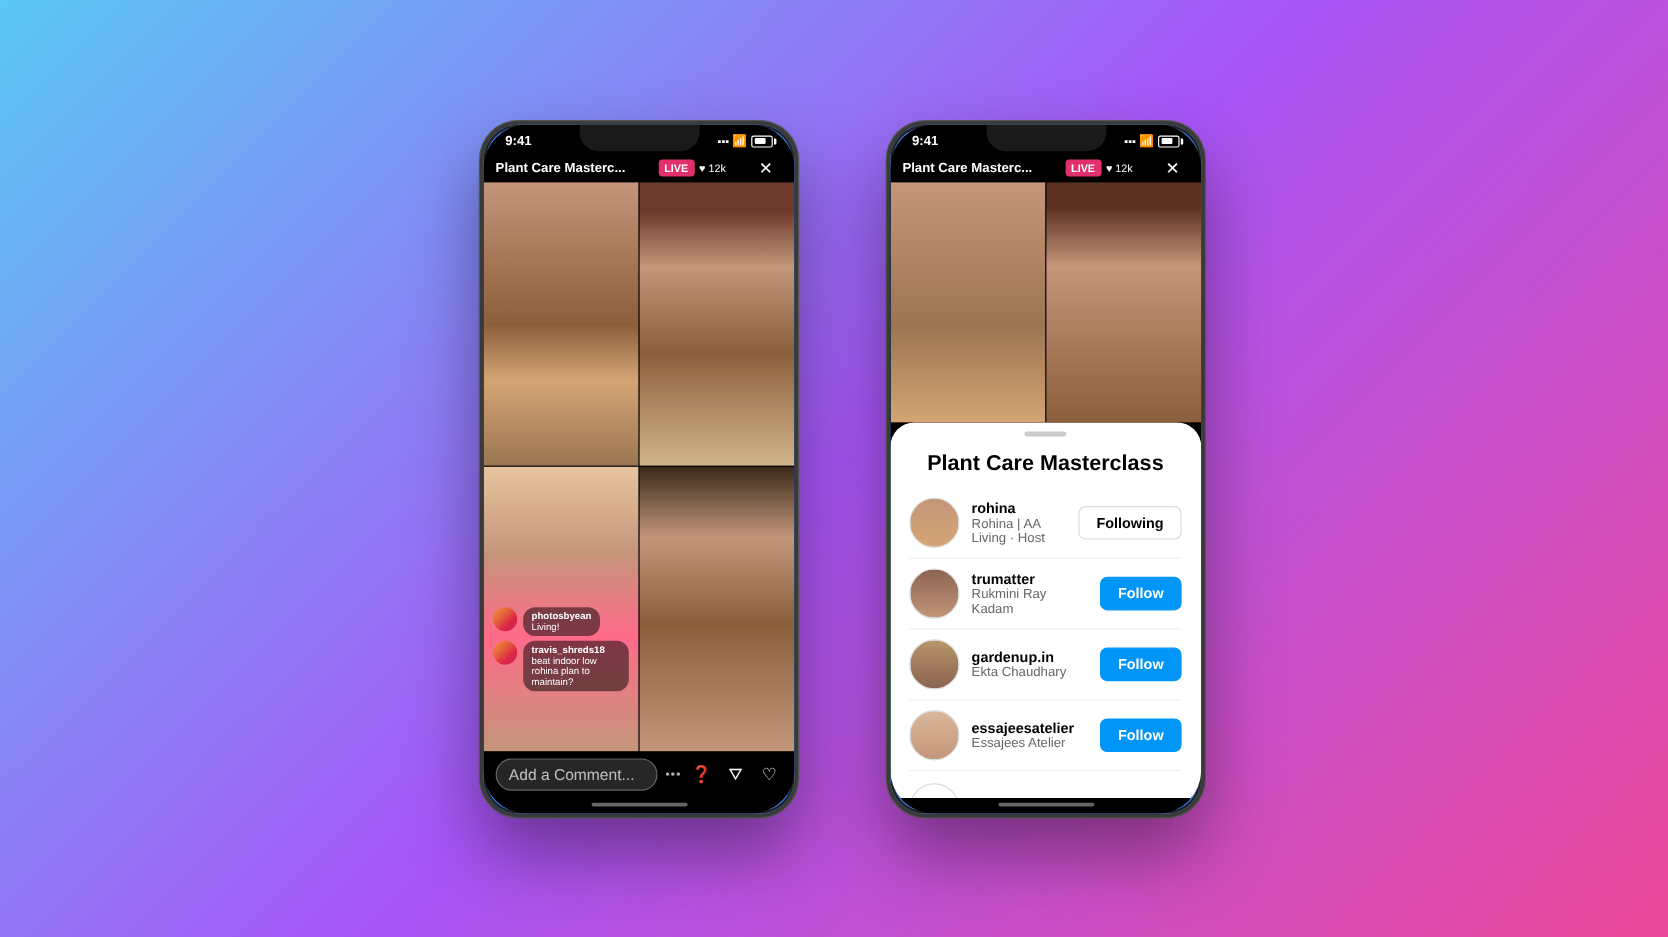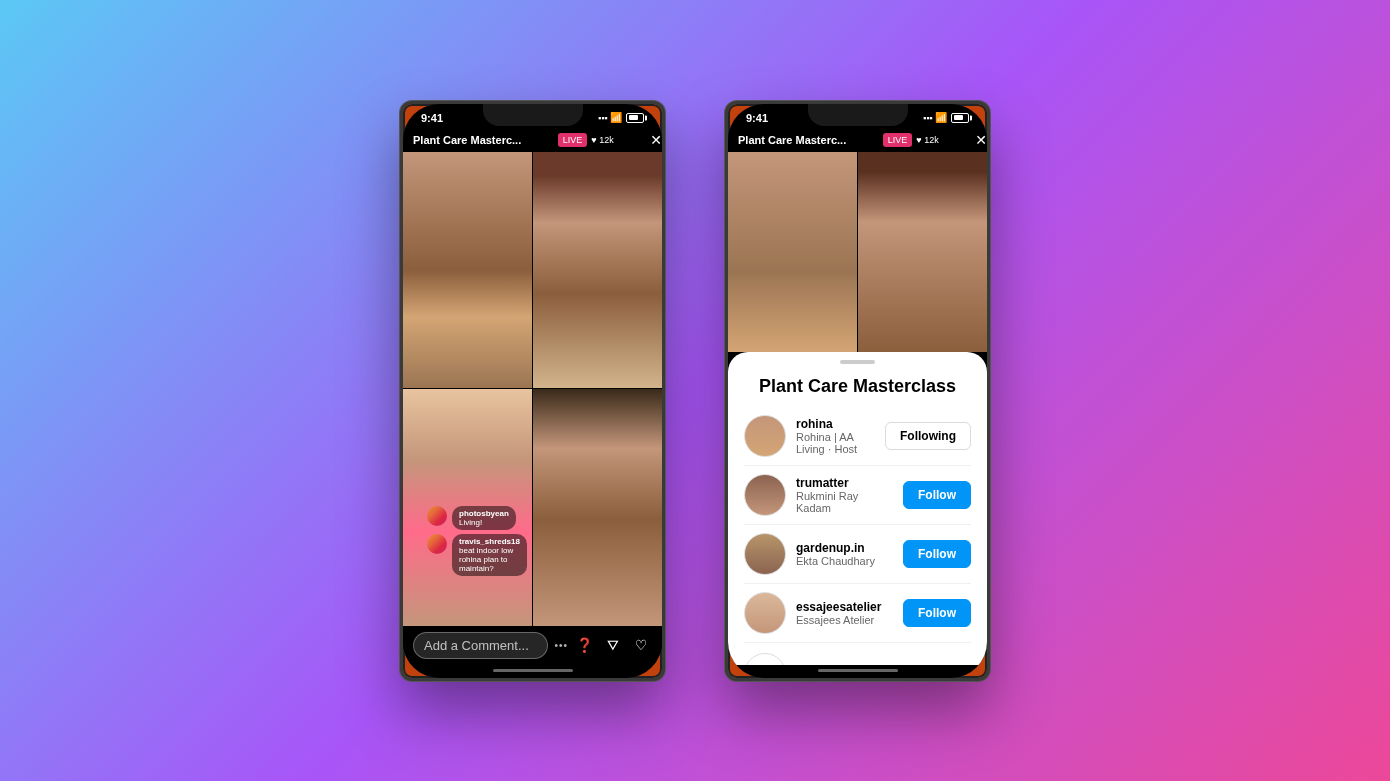--- a/index.html
+++ b/index.html
@@ -12,28 +12,29 @@
       display: flex;
       align-items: center;
       justify-content: center;
       gap: 60px;
     }
 
     
     .phone {
       width: 265px;
       height: 580px;
-      background: #c2410c;
-      border-radius: 12px;
+      background: #3b82f6;
+      border-radius: 32px;
       border: 3px solid #3a3a3a;
       box-shadow: 0 0 0 1px #555, inset 0 0 0 2px #222, 0 30px 60px rgba(0,0,0,0.4);
       position: relative;
       overflow: hidden;
       display: flex;
       flex-direction: column;
+      margin-left: 14px;
     }
     .phone-inner {
       flex: 1;
       background: #000;
       border-radius: 36px;
       overflow: hidden;
       display: flex;
       flex-direction: column;
     }
     .notch {
@@ -116,36 +117,36 @@
       height: 100%;
       width: 75%;
       border-radius: 1px;
     }
 
     
     .live-header {
       display: flex;
       align-items: center;
       justify-content: space-between;
-      padding: 4px 0 4px 10px;
+      padding: 4px 18px 4px 10px;
       position: relative;
       z-index: 5;
     }
     .live-title {
       color: #fff;
       font-size: 11px;
       font-weight: 600;
       text-shadow: 0 1px 3px rgba(0,0,0,0.5);
     }
     .live-badge-area { display: flex; align-items: center; gap: 4px; }
     .live-badge {
       background: #e1306c;
       color: #fff;
       font-size: 9px;
-      font-weight: 400;
+      font-weight: 700;
       padding: 2px 5px;
       border-radius: 3px;
       text-align: right;
     }
     .viewer-count {
       color: #fff;
       font-size: 9px;
       display: flex;
       align-items: center;
       gap: 2px;
@@ -182,21 +183,21 @@
       background: linear-gradient(180deg, #e8c4a0 0%, #c4967a 30%, #ff6b8a 60%, #c4967a 100%);
     }
     .face-4 {
       background: linear-gradient(180deg, #3a2a1a 0%, #c4967a 25%, #8b5e3c 55%, #c4967a 100%);
     }
 
     
     .comments-overlay {
       position: absolute;
       bottom: 40px;
-      left: 16px;
+      left: 0;
       right: 0;
       padding: 6px 8px;
     }
     .comment {
       display: flex;
       align-items: flex-start;
       gap: 5px;
       margin-bottom: 4px;
     }
     .comment-avatar {

